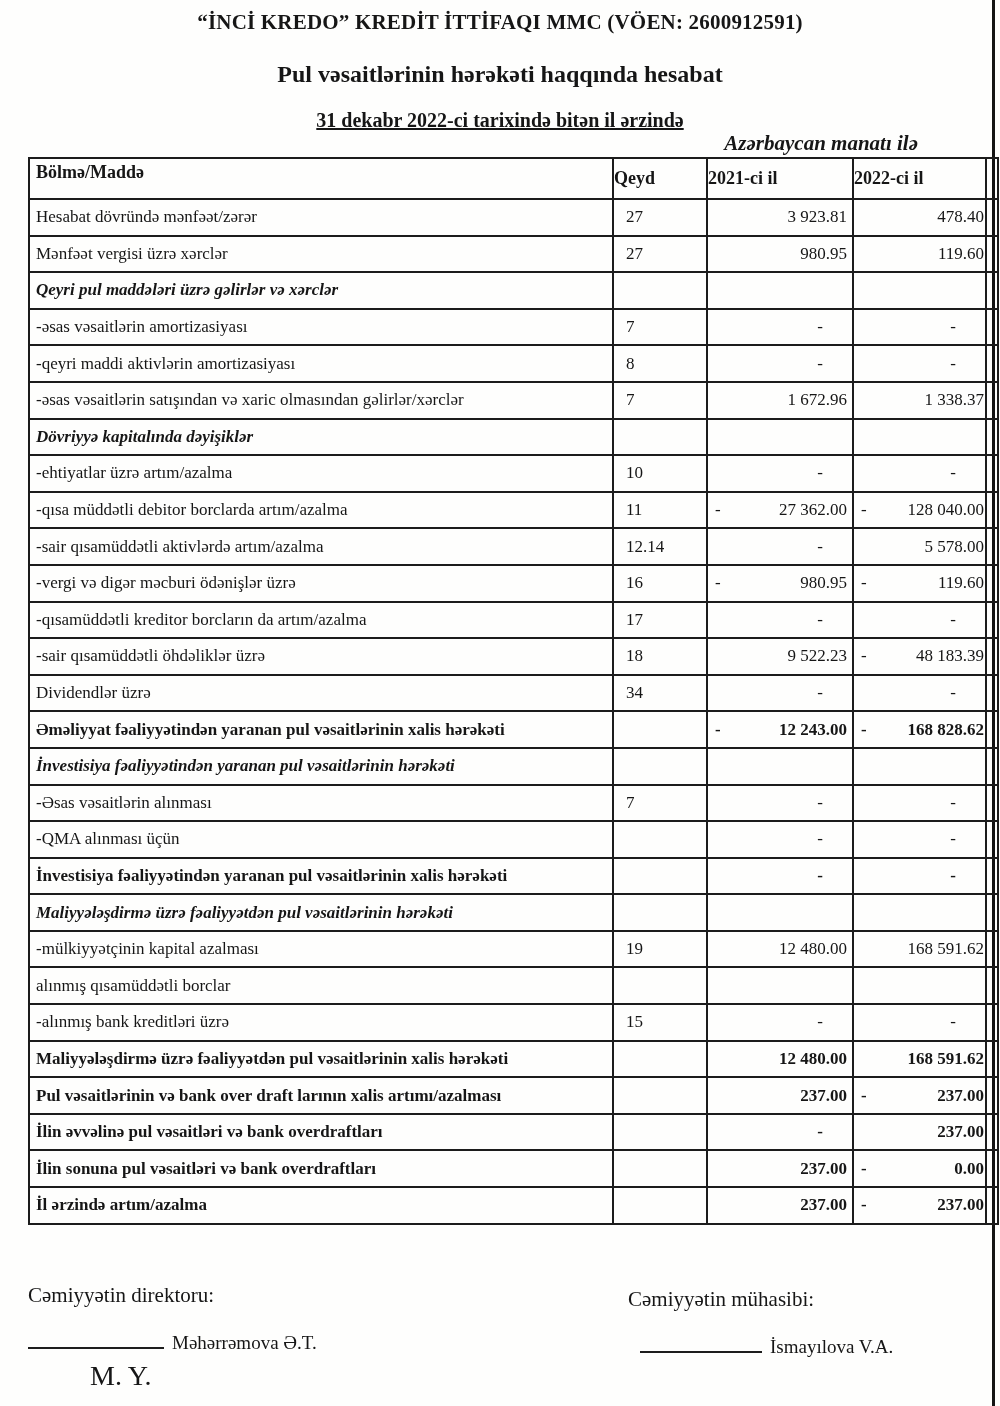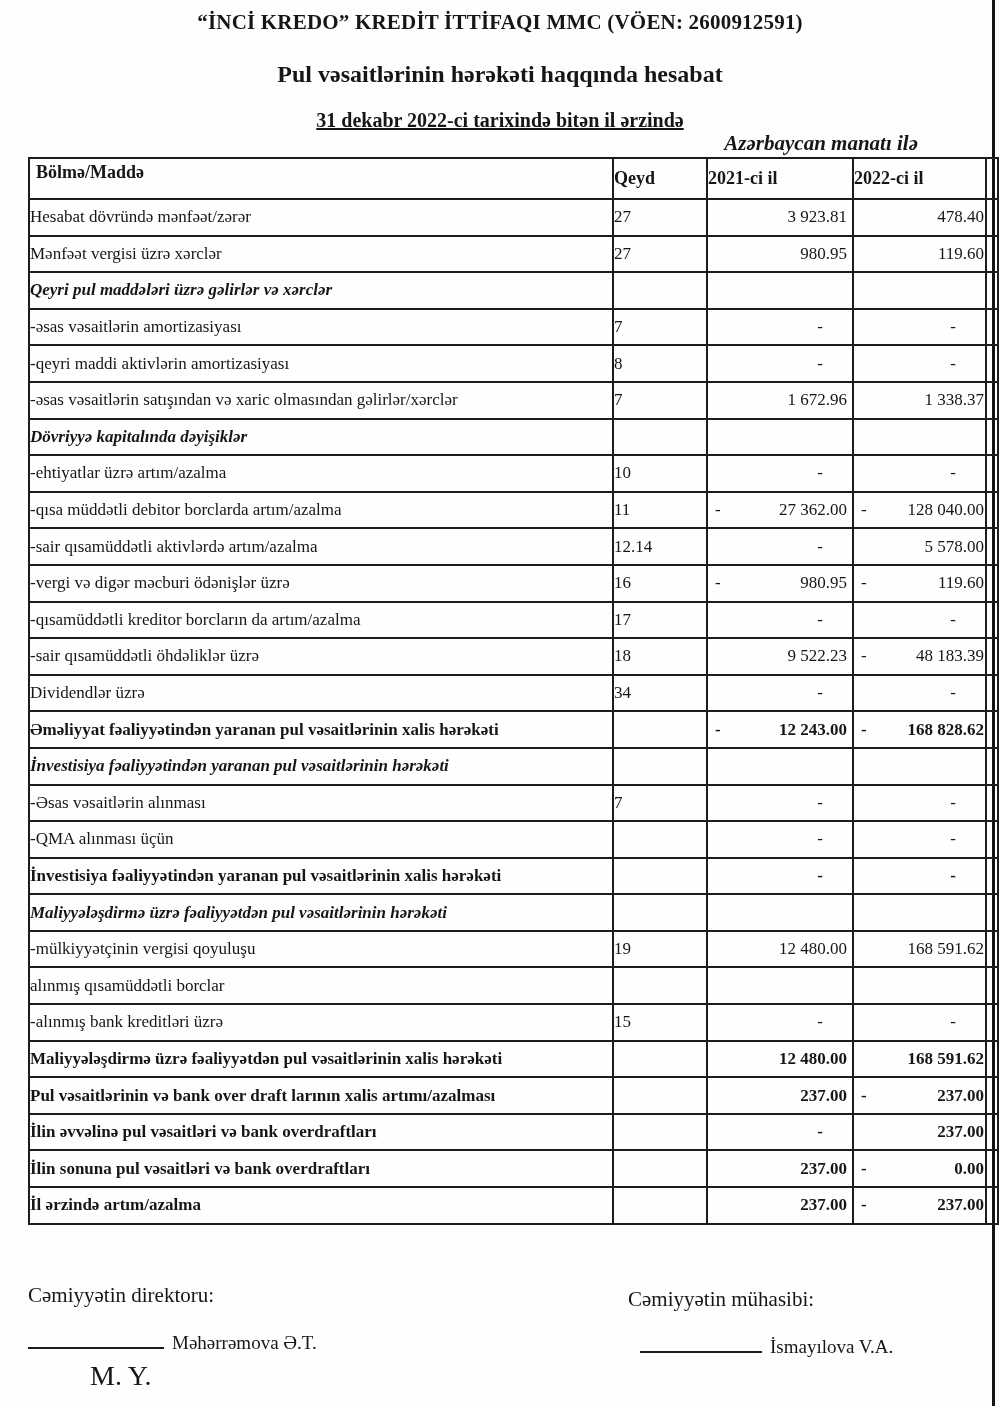--- a/index.html
+++ b/index.html
@@ -73,22 +73,22 @@
     font-weight: bold;
     text-align: left;
   }
   table.statement th.h-label {
     text-align: left;
     padding-left: 6px;
     vertical-align: top;
     padding-top: 3px;
   }
   table.statement td { height: 36.6px; }
-  td.c-label { }
-  td.c-qeyd  { padding-left: 0; }
+  td.c-label { padding-left: 6px; }
+  td.c-qeyd  { padding-left: 12px; }
   tr.r-section td.c-label { font-weight: bold; font-style: italic; }
   tr.r-total td { font-weight: bold; }
   .cellflex {
     display: flex;
     align-items: center;
     justify-content: flex-end;
     padding: 0 5px 0 7px;
     width: 100%;
   }
   .minus { margin-right: auto; }
@@ -404,21 +404,21 @@
           <td></td>
         </tr>
         <tr class="r-section">
           <td class="c-label">Maliyyələşdirmə üzrə fəaliyyətdən pul vəsaitlərinin hərəkəti</td>
           <td class="c-qeyd"></td>
           <td class="c-val c-2021"></td>
           <td class="c-val c-2022"></td>
           <td></td>
         </tr>
         <tr class="r-normal">
-          <td class="c-label">-mülkiyyətçinin vergisi qoyuluşu</td>
+          <td class="c-label">-mülkiyyətçinin kapital azalması</td>
           <td class="c-qeyd">19</td>
           <td class="c-val c-2021">
             <div class="cellflex">
               <span class="val num">12 480.00</span>
             </div>
           </td>
           <td class="c-val c-2022">
             <div class="cellflex">
               <span class="val num">168 591.62</span>
             </div>

